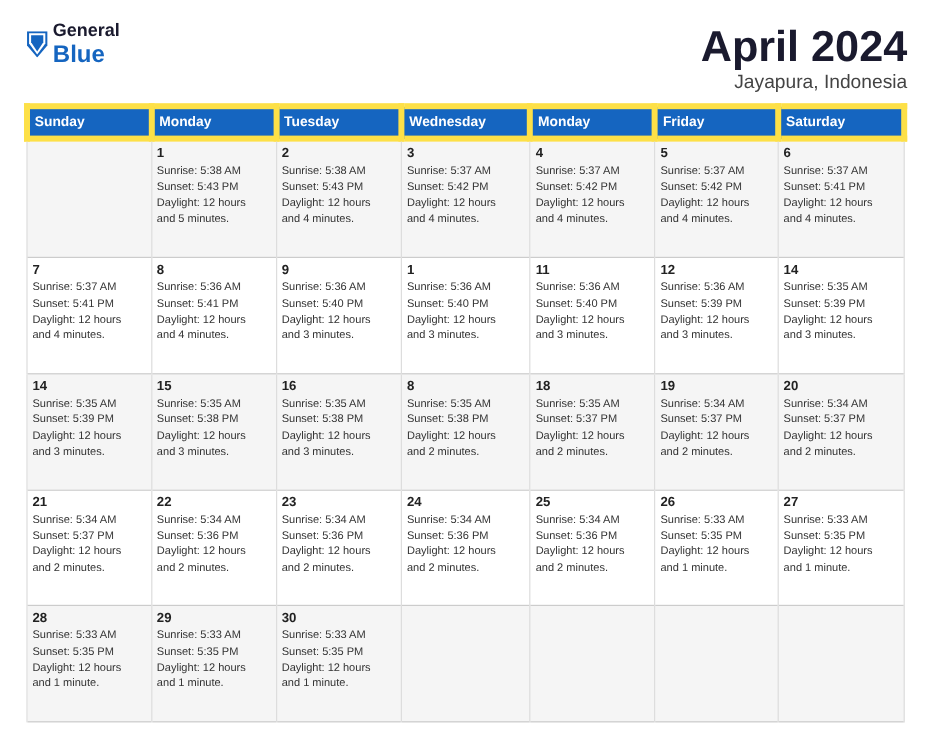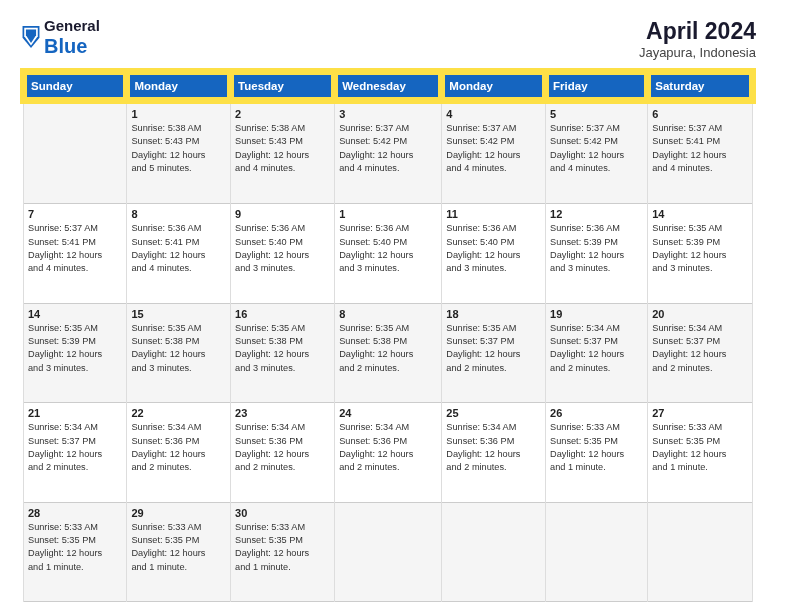--- a/index.html
+++ b/index.html
@@ -45,43 +45,43 @@
     .logo-icon {
       width: 18px;
       height: 22px;
       margin-left: 2px;
       margin-right: 4px;
     }
     .title-block {
       text-align: right;
     }
     .main-title {
-      font-size: 23px;
+      font-size: 36px;
       font-weight: bold;
       color: #1a1a2e;
     }
     .subtitle {
-      font-size: 13px;
+      font-size: 16px;
       color: #444;
     }
     table {
       width: 100%;
       border-collapse: collapse;
       flex: 1;
     }
     thead tr {
       background-color: #1565c0;
       color: #fff;
     }
     thead th {
       padding: 5px 4px;
       font-size: 11.5px;
       font-weight: bold;
       text-align: left;
-      border: 7px solid #fde047;
+      border: 5px solid #fde047;
     }
     tbody tr {
       border-bottom: 1px solid #ccc;
     }
     tbody td {
       vertical-align: top;
       padding: 4px 4px 3px 4px;
       font-size: 9.5px;
       color: #222;
       border-right: 1px solid #ddd;

